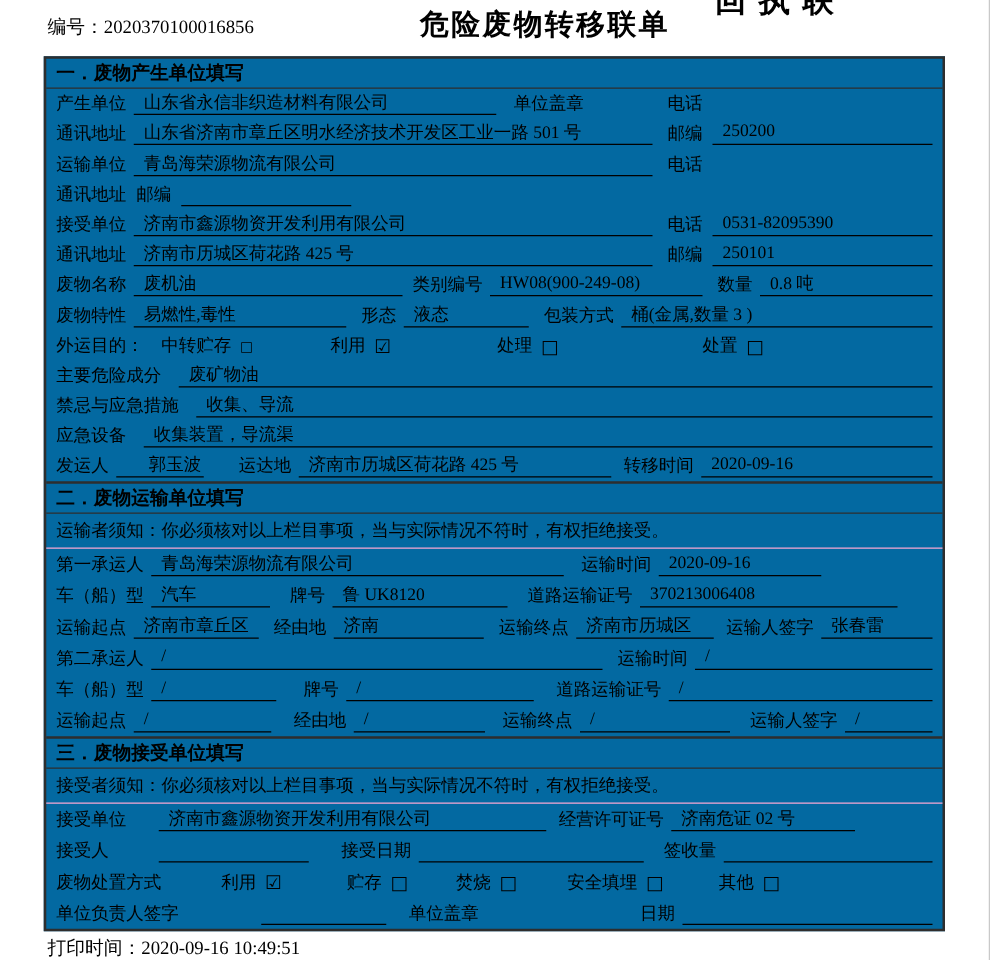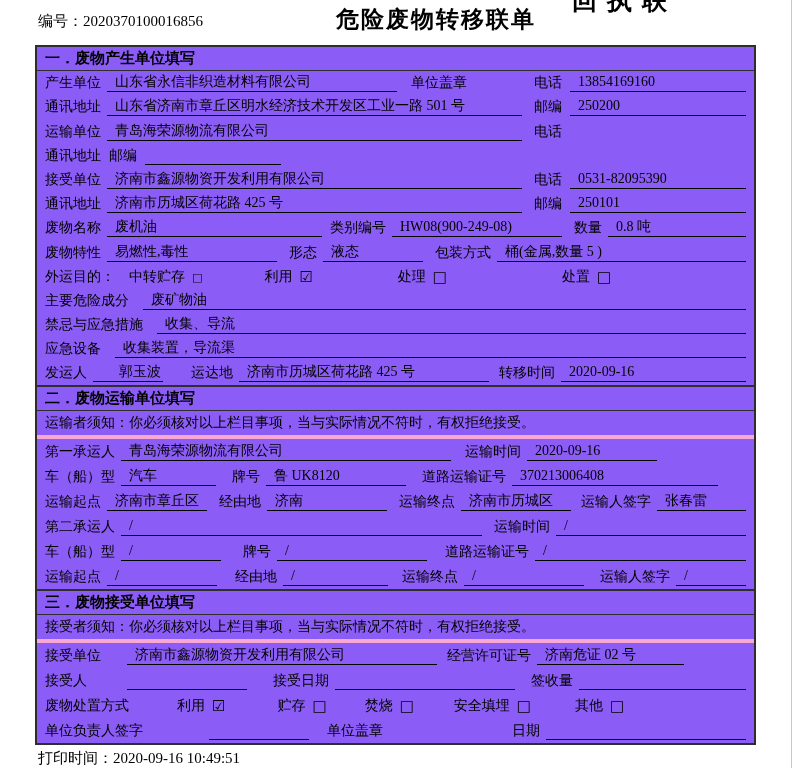--- a/index.html
+++ b/index.html
@@ -16,29 +16,29 @@
   .doc-title{
     position:absolute;left:336px;top:4px;font-size:23px;font-weight:bold;
     font-family:"Liberation Sans","DejaVu Sans",sans-serif;letter-spacing:2px;white-space:nowrap;
   }
   .stamp{
     position:absolute;left:572px;top:-16px;font-size:25px;font-weight:bold;
     font-family:"Liberation Sans","DejaVu Sans",sans-serif;letter-spacing:10px;white-space:nowrap;
   }
 
   
-  .sheet{position:absolute;left:35px;top:45px;width:721px;border:2px solid #2e2e2e;box-sizing:border-box;background:#8b5cf6;}
+  .sheet{position:absolute;left:35px;top:45px;width:721px;border:2px solid #2e2e2e;box-sizing:border-box;background:#0369a1;}
   .sec{border-top:2px solid #2e2e2e;}
   .sec-header{
     height:24px;box-sizing:border-box;border-bottom:1px solid #2e2e2e;
     display:flex;align-items:center;padding-left:8px;
     font-family:"Liberation Sans","DejaVu Sans",sans-serif;font-weight:bold;font-size:15px;
   }
   .notice{
-    height:28px;box-sizing:border-box;border-bottom:4px solid #f9a8d4;
+    height:28px;box-sizing:border-box;border-bottom:1px solid #f9a8d4;
     display:flex;align-items:center;padding-left:8px;white-space:nowrap;
   }
   .row{
     display:flex;align-items:flex-end;box-sizing:border-box;
     height:24.2px;padding:0 8px 3px 8px;white-space:nowrap;
   }
   .s23 .row{height:25px;}
   .lbl{flex-shrink:0;margin-right:6px;}
   .fld{
     border-bottom:1px solid #000;box-sizing:border-box;flex-shrink:0;
@@ -79,21 +79,20 @@
   <div>
     <div class="sec-header">一．废物产生单位填写</div>
 
     <div class="row">
       <span class="lbl">产生单位</span>
       <span class="fld w290">山东省永信非织造材料有限公司</span>
       <span class="lbl" style="margin-left:14px">单位盖章</span>
       <span class="sp"></span>
       <span class="rcol">
           <span class="lbl">电话</span>
-          <span class="fld">13854169160</span>
         </span>
     </div>
 
     <div class="row">
       <span class="lbl">通讯地址</span>
       <span class="fld flex mr10">山东省济南市章丘区明水经济技术开发区工业一路 501 号</span>
       <span class="rcol">
           <span class="lbl">邮编</span>
           <span class="fld">250200</span>
         </span>
@@ -141,21 +140,21 @@
       <span class="lbl" style="margin-left:12px">数量</span>
       <span class="fld flex">0.8 吨</span>
     </div>
 
     <div class="row">
       <span class="lbl">废物特性</span>
       <span class="fld w170">易燃性,毒性</span>
       <span class="lbl" style="margin-left:12px">形态</span>
       <span class="fld w100">液态</span>
       <span class="lbl" style="margin-left:12px">包装方式</span>
-      <span class="fld flex">桶(金属,数量 5 )</span>
+      <span class="fld flex">桶(金属,数量 3 )</span>
     </div>
 
     <div class="row">
       <span class="lbl">外运目的：</span>
       <span class="opt" style="margin-left:8px">
         <span>中转贮存</span>
         <span class="cb sm">□</span>
       </span>
       <span class="opt" style="margin-left:62px">
         <span>利用</span>

